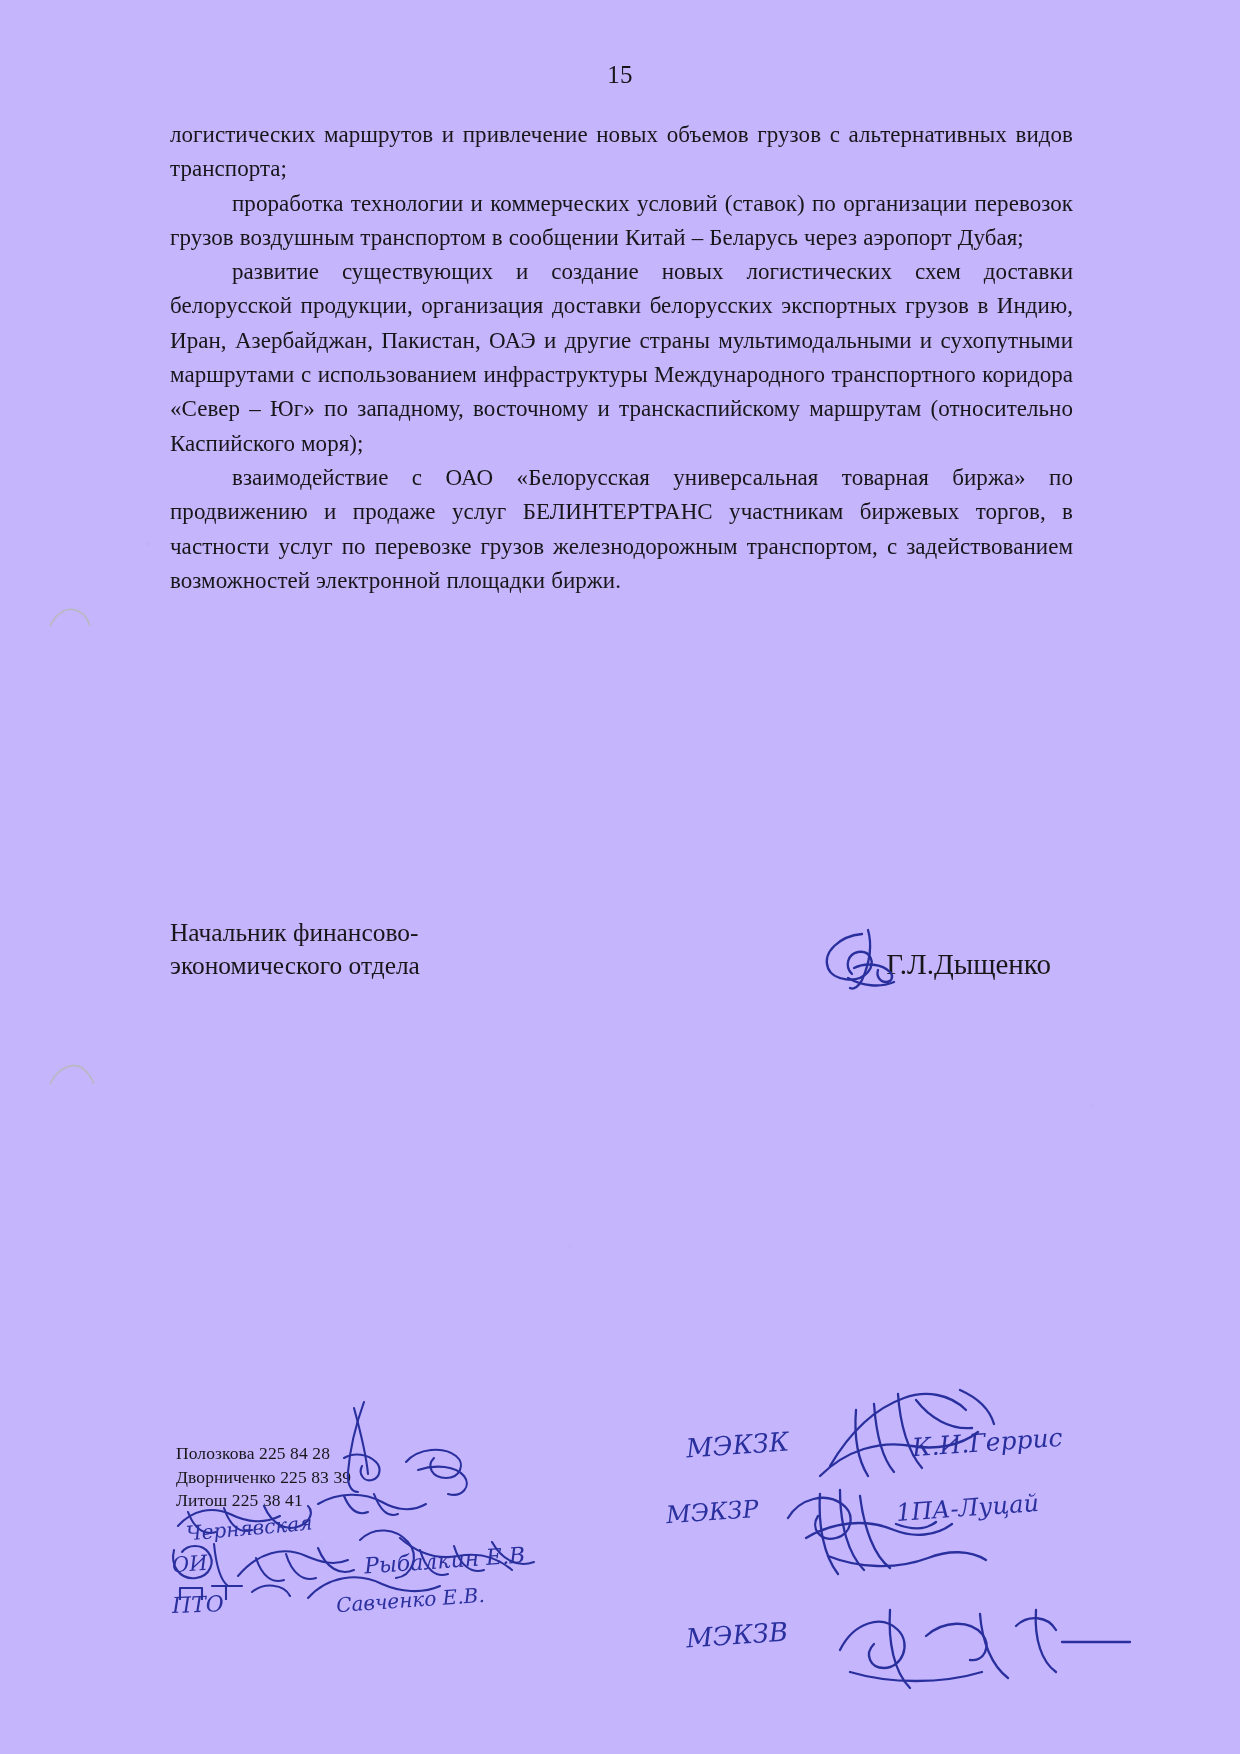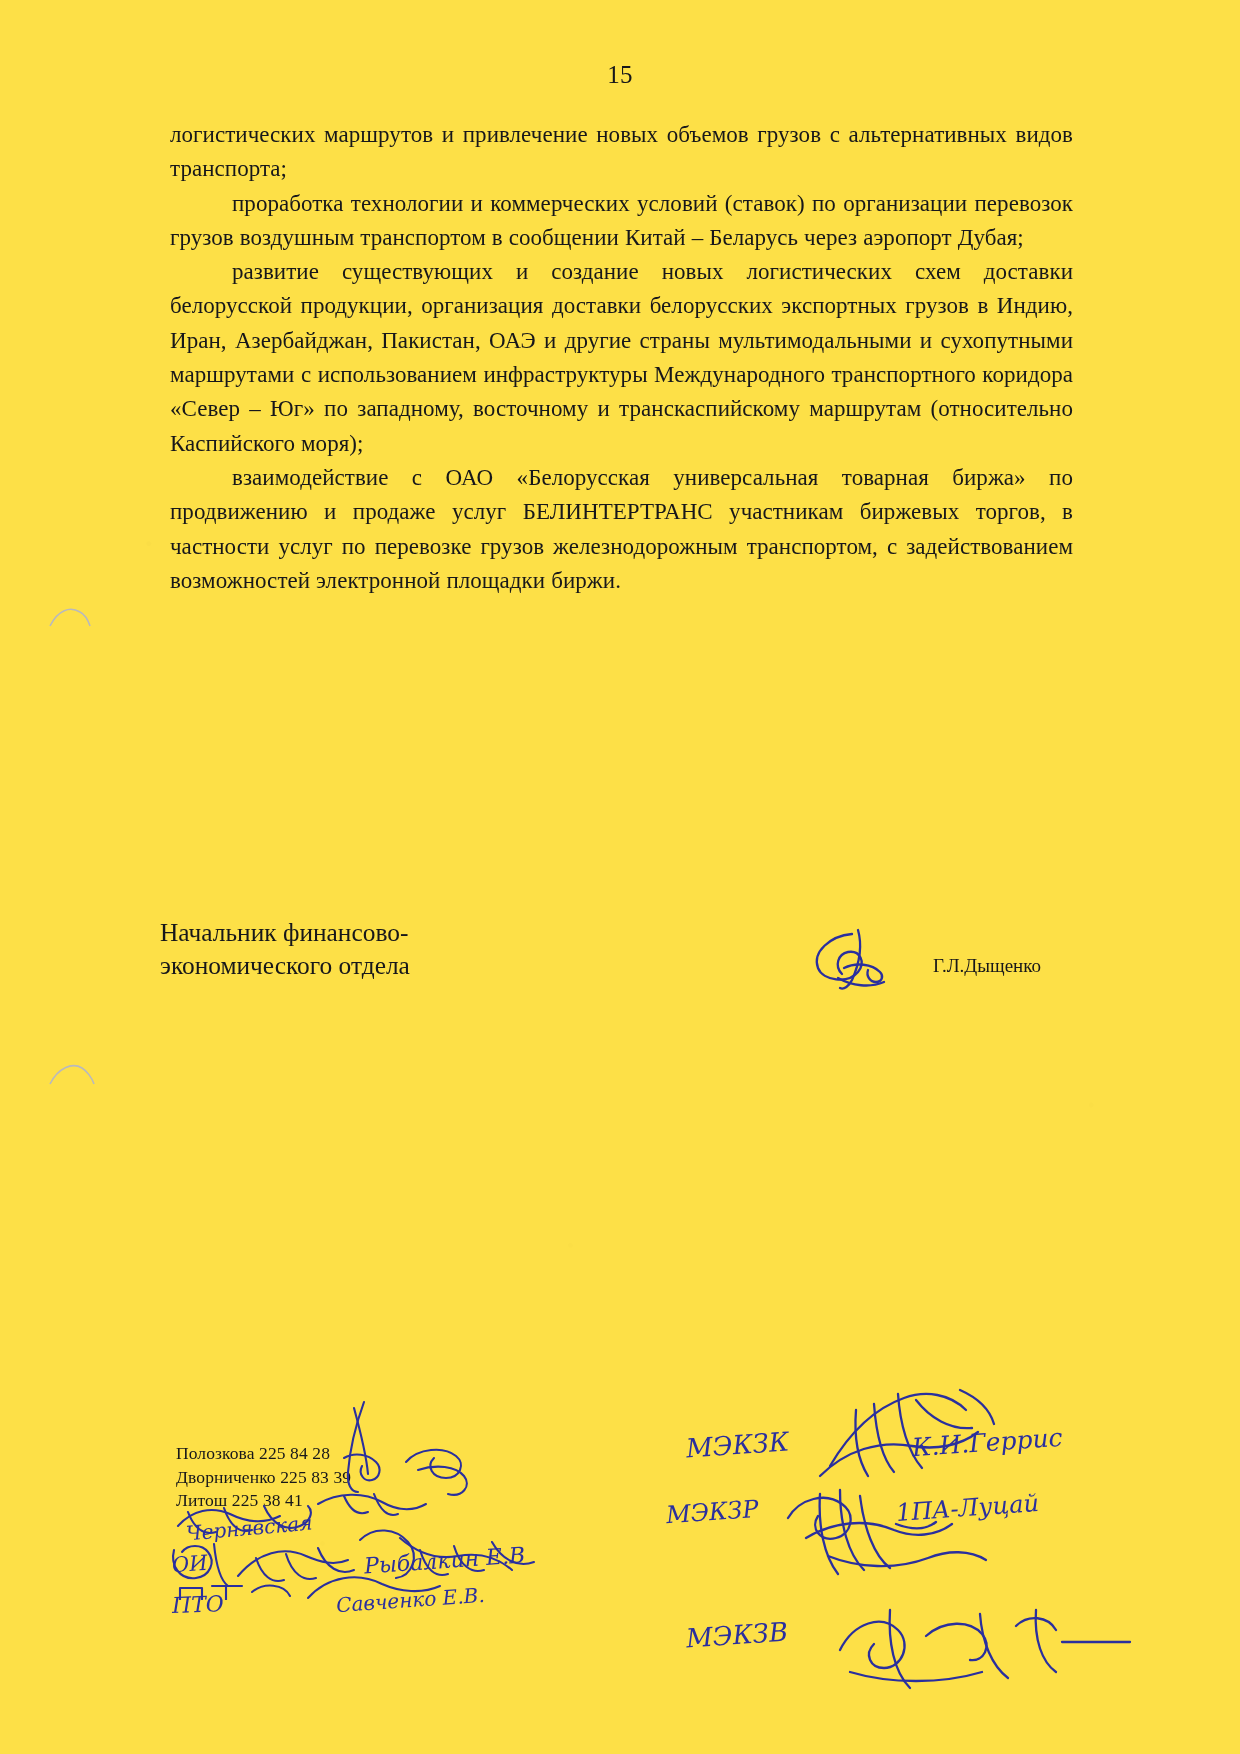--- a/index.html
+++ b/index.html
@@ -5,21 +5,21 @@
 <style>
   html, body {
     margin: 0;
     padding: 0;
     background: #ffffff;
   }
   .page {
     position: relative;
     width: 1240px;
     height: 1754px;
-    background: #fde047;
+    background: #c4b5fd;
     overflow: hidden;
     font-family: "Liberation Serif", "DejaVu Serif", serif;
     color: #17171a;
   }
 
   
   .scan-noise {
     position: absolute;
     inset: 0;
     pointer-events: none;
@@ -57,34 +57,34 @@
     text-align: justify;
     text-justify: inter-word;
     letter-spacing: .05px;
     word-spacing: .2px;
   }
   .para.indent { text-indent: 62px; }
 
   
   .sign-block {
     position: absolute;
-    left: 160px;
+    left: 170px;
     top: 916px;
     width: 903px;
     display: flex;
-    align-items: flex-end;
+    align-items: flex-start;
     justify-content: space-between;
   }
   .sign-title {
     font-size: 25.4px;
     line-height: 33px;
     white-space: pre-line;
   }
   .sign-name {
-    font-size: 19px;
+    font-size: 29px;
     line-height: 33px;
     padding-top: 32px;
     padding-right: 22px;
     white-space: nowrap;
   }
   .sign-mark {
     position: absolute;
     left: 640px;
     top: 8px;
     width: 120px;

